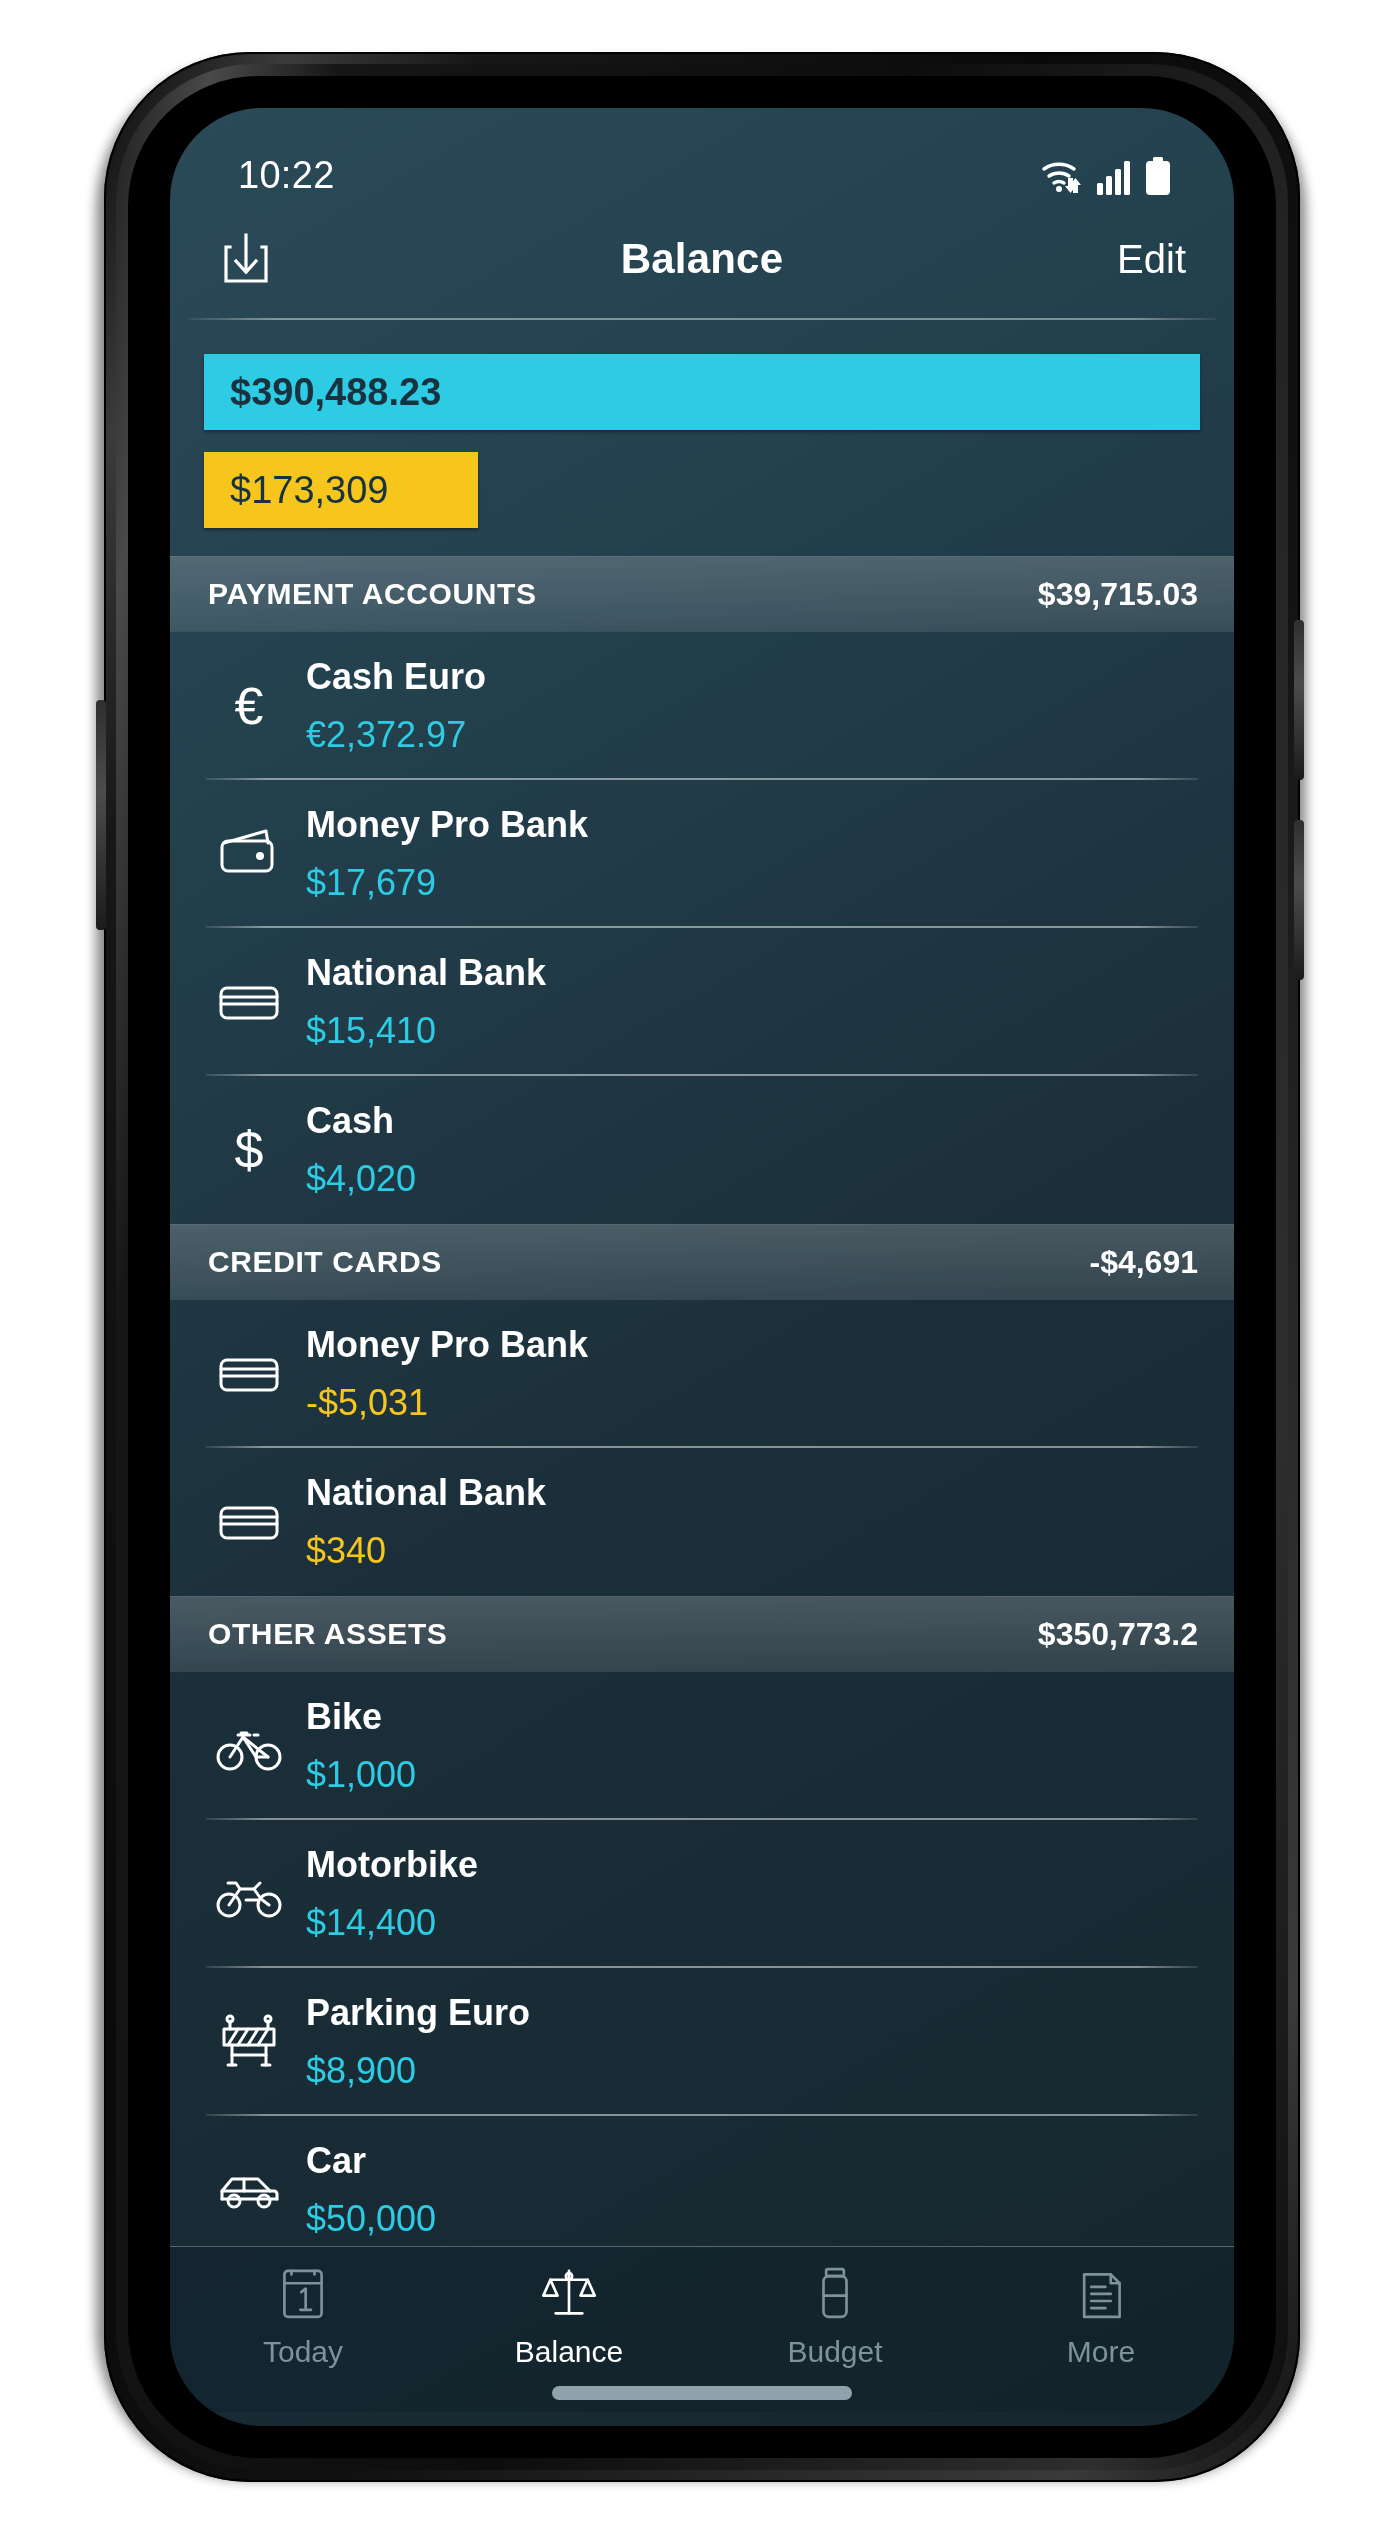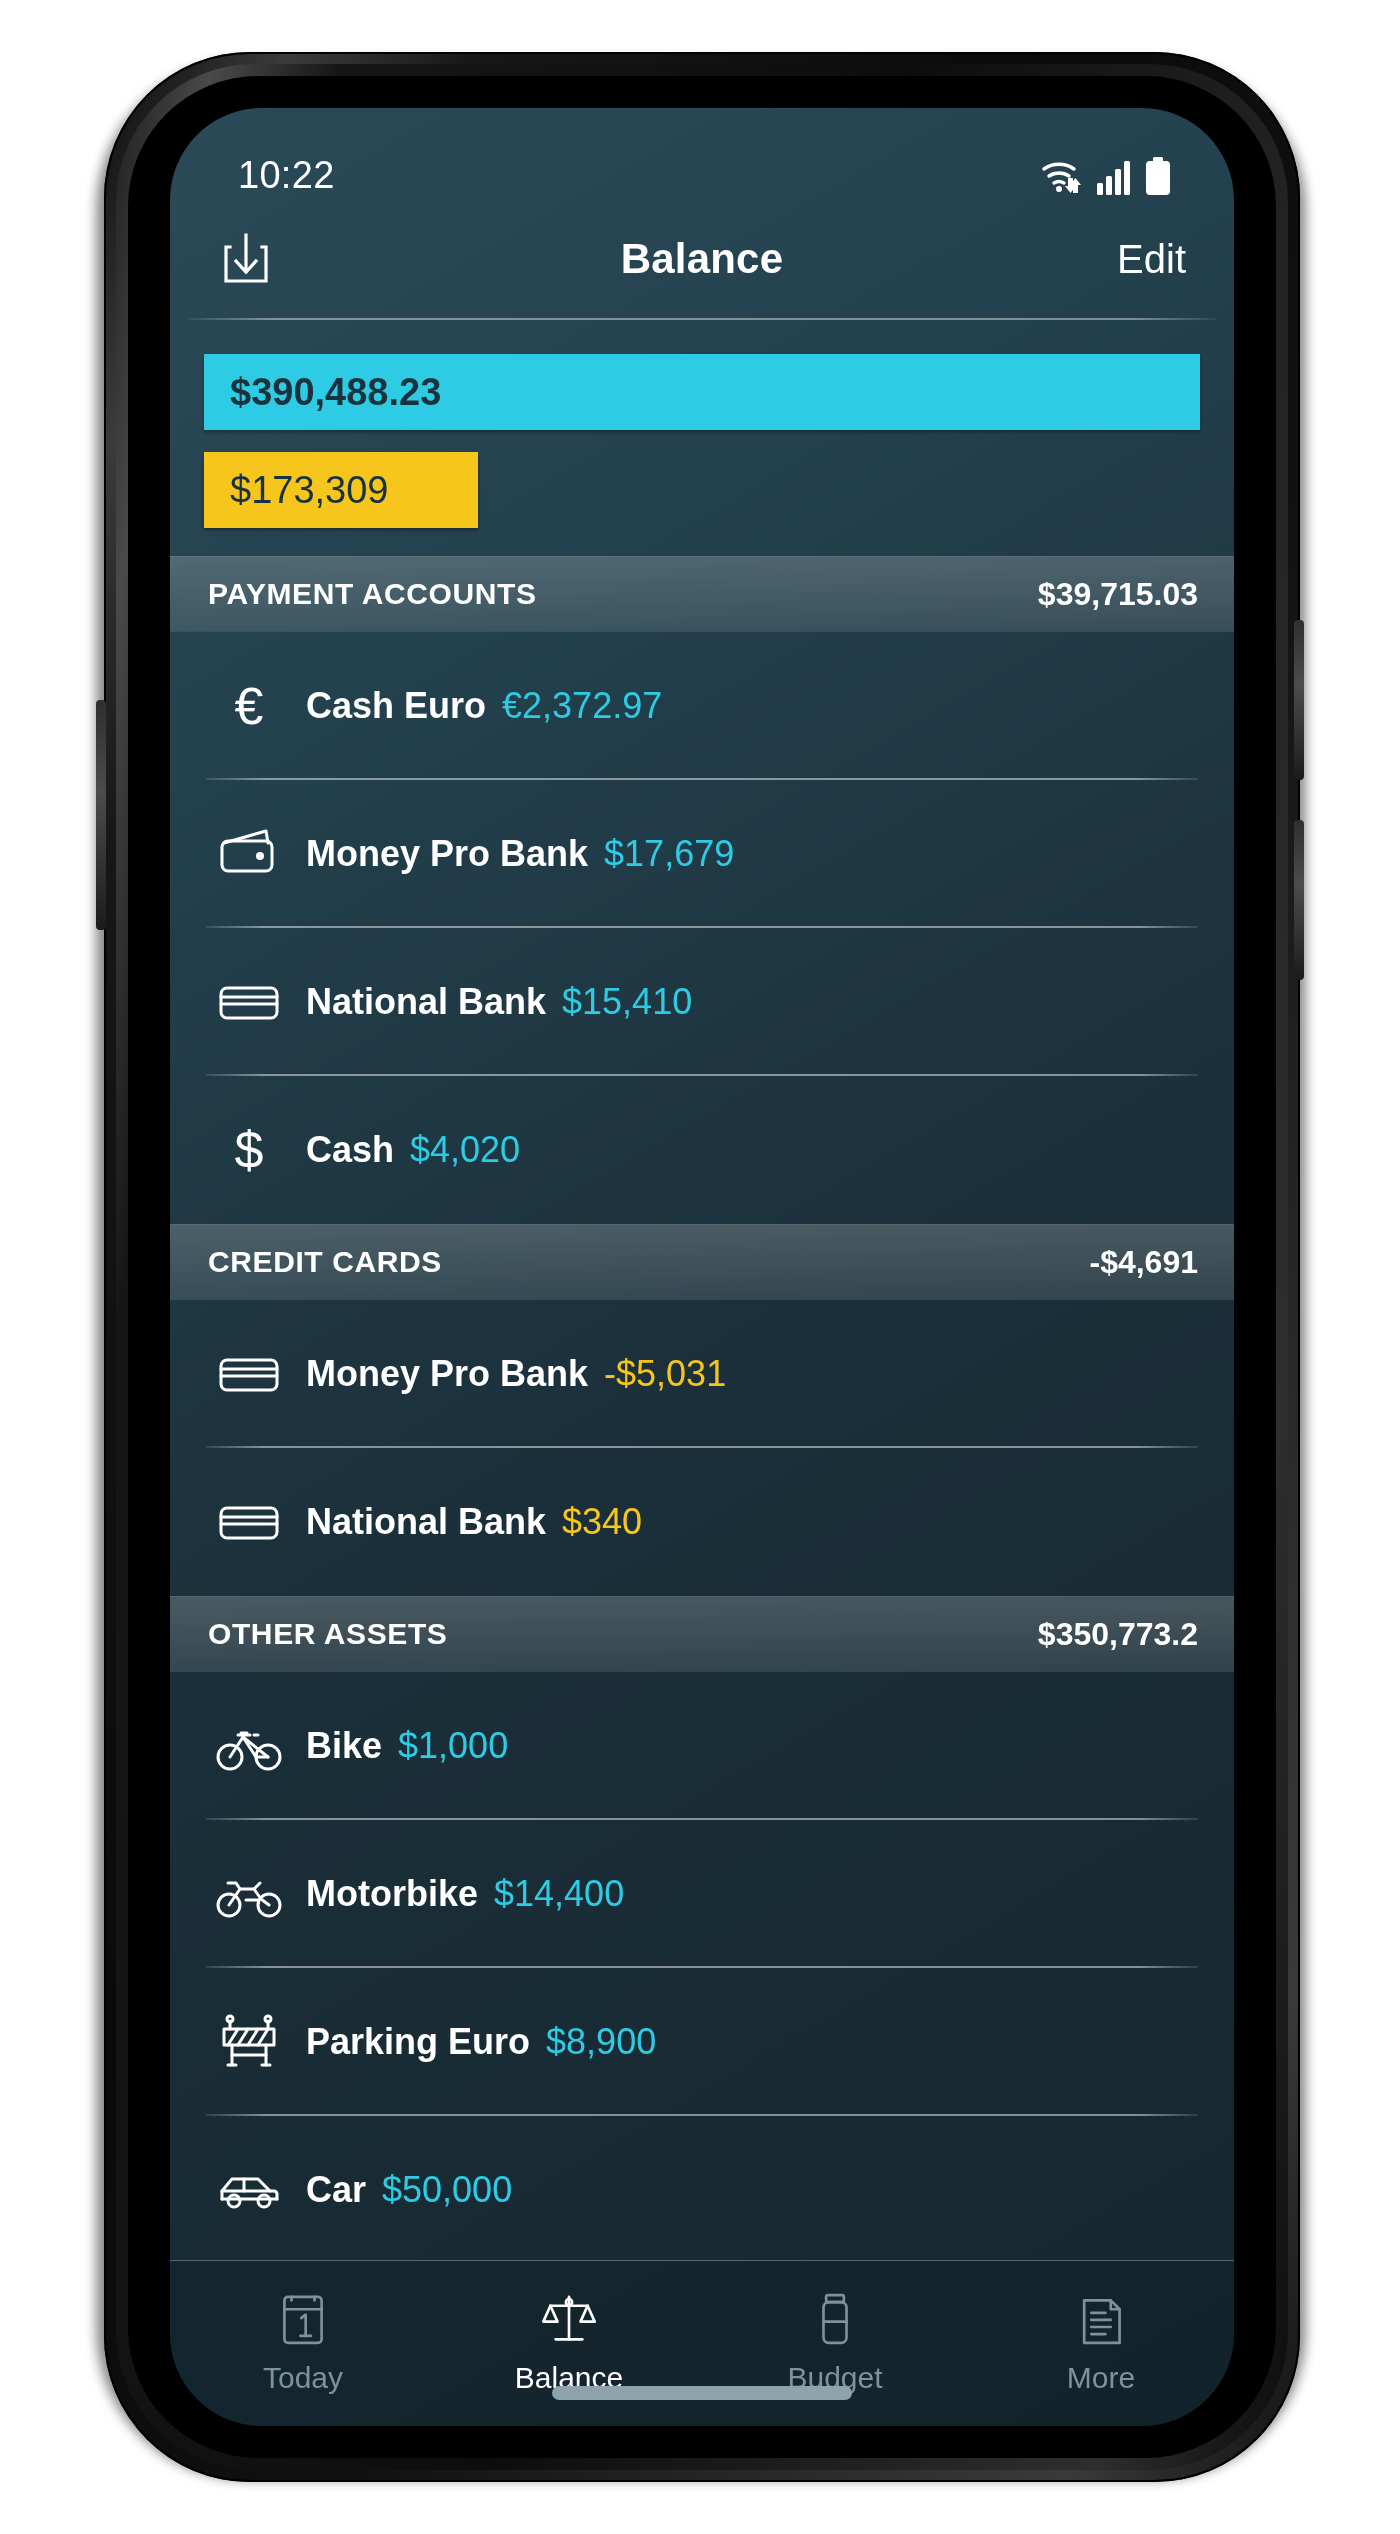--- a/index.html
+++ b/index.html
@@ -104,36 +104,36 @@
   .section-title{ font-size:30px; font-weight:bold; letter-spacing:.6px; color:#fff; }
   .section-total{ font-size:32px; font-weight:bold; color:#fff; }
 
   .row{ position:relative; display:flex; align-items:center; height:148px; padding-left:36px; }
   .row-icon{
     width:86px; min-width:86px; height:86px;
     display:flex; align-items:center; justify-content:center;
     color:#fff;
   }
   .row-icon .glyph{ font-size:52px; line-height:1; font-weight:400; color:#fff; }
-  .row-text{ margin-left:14px; display:flex; flex-direction:row; gap:16px; }
+  .row-text{ margin-left:14px; display:flex; flex-direction:column; gap:16px; }
   .row-name{ font-size:36px; font-weight:bold; color:#fff; }
   .row-amt{ font-size:36px; font-weight:400; }
   .amt-pos{ color:#2ECCE4; }
   .amt-neg{ color:#F7C61C; }
   .row-div{
     position:absolute; left:36px; right:36px; bottom:0; height:2px;
     background:linear-gradient(90deg,rgba(255,255,255,.10),rgba(255,255,255,.48) 6%,rgba(255,255,255,.48) 94%,rgba(255,255,255,.10));
   }
 
   
   .tabbar{
-    position:absolute; bottom:0; left:0; right:0; height:166px;
+    position:absolute; bottom:14px; left:0; right:0; height:166px;
     background:rgba(16,33,41,.55);
     border-top:1px solid rgba(255,255,255,.30);
-    display:flex; align-items:flex-start; padding-top:26px;
+    display:flex; align-items:flex-start; padding-top:14px;
   }
   .tab{
     flex:1; display:flex; flex-direction:column; align-items:center; gap:10px;
     color:#7e929b;
   }
   .tab.active{ color:#ffffff; }
   .tab-label{ font-size:30px; }
   .tab-ico{ height:64px; display:flex; align-items:center; justify-content:center; }
   .home-indicator{
     position:absolute; bottom:26px; left:50%; transform:translateX(-50%);

